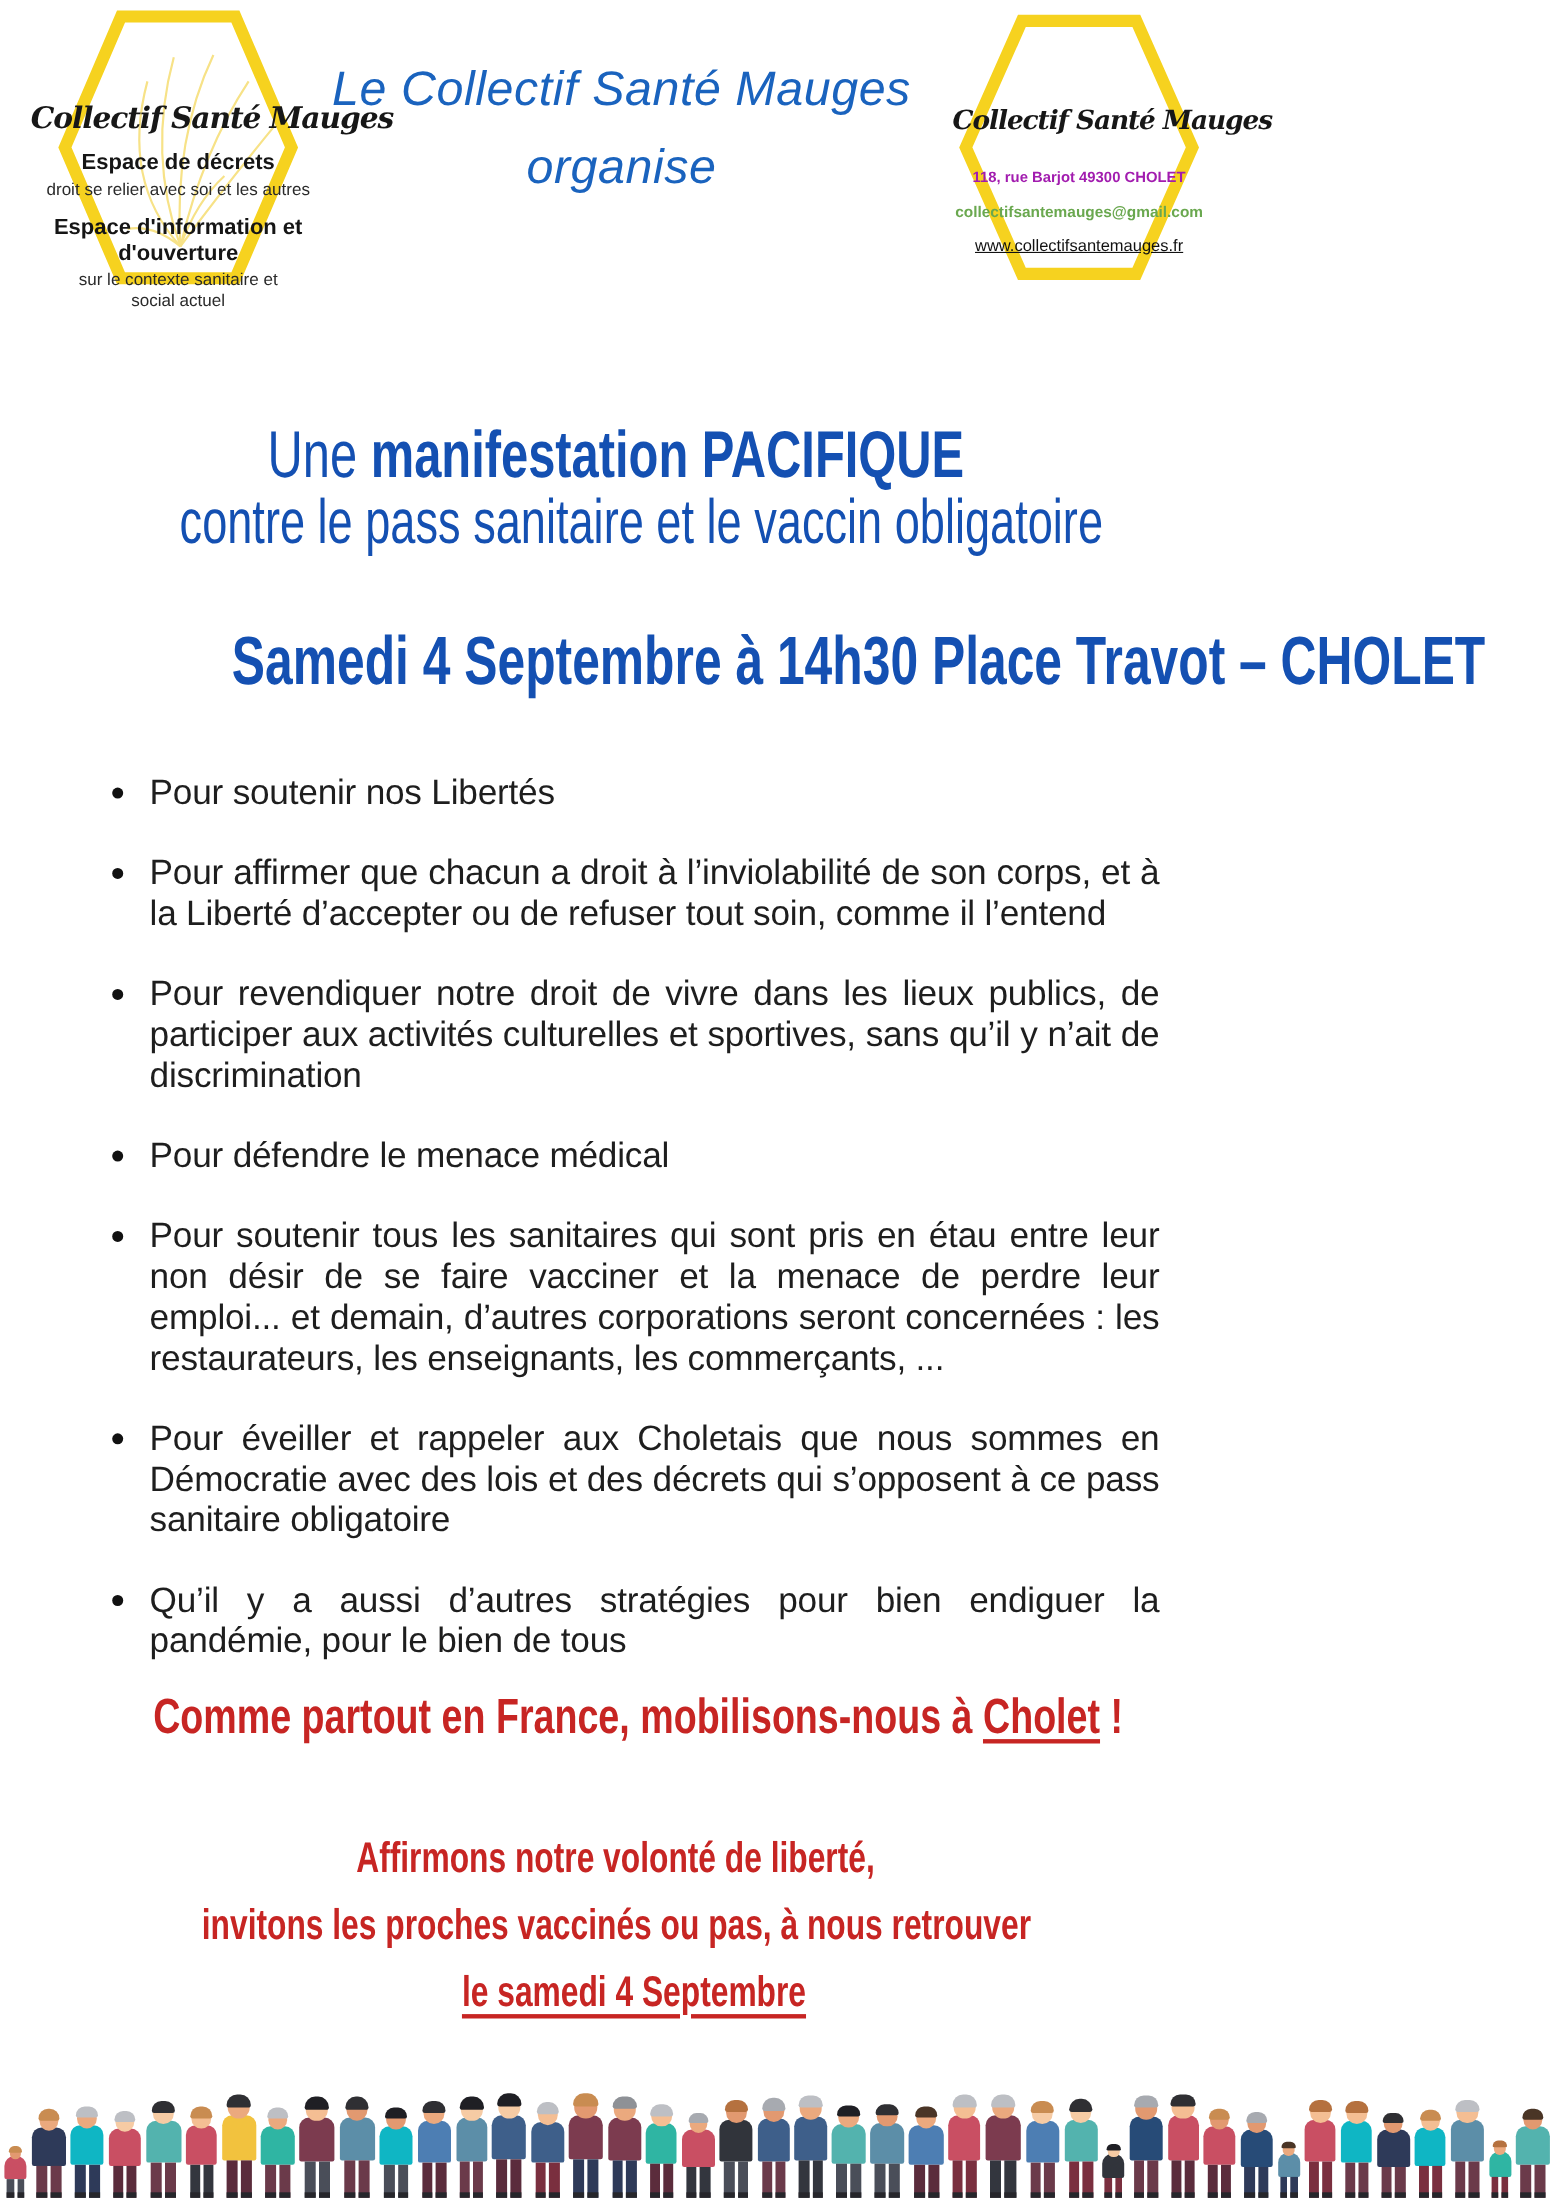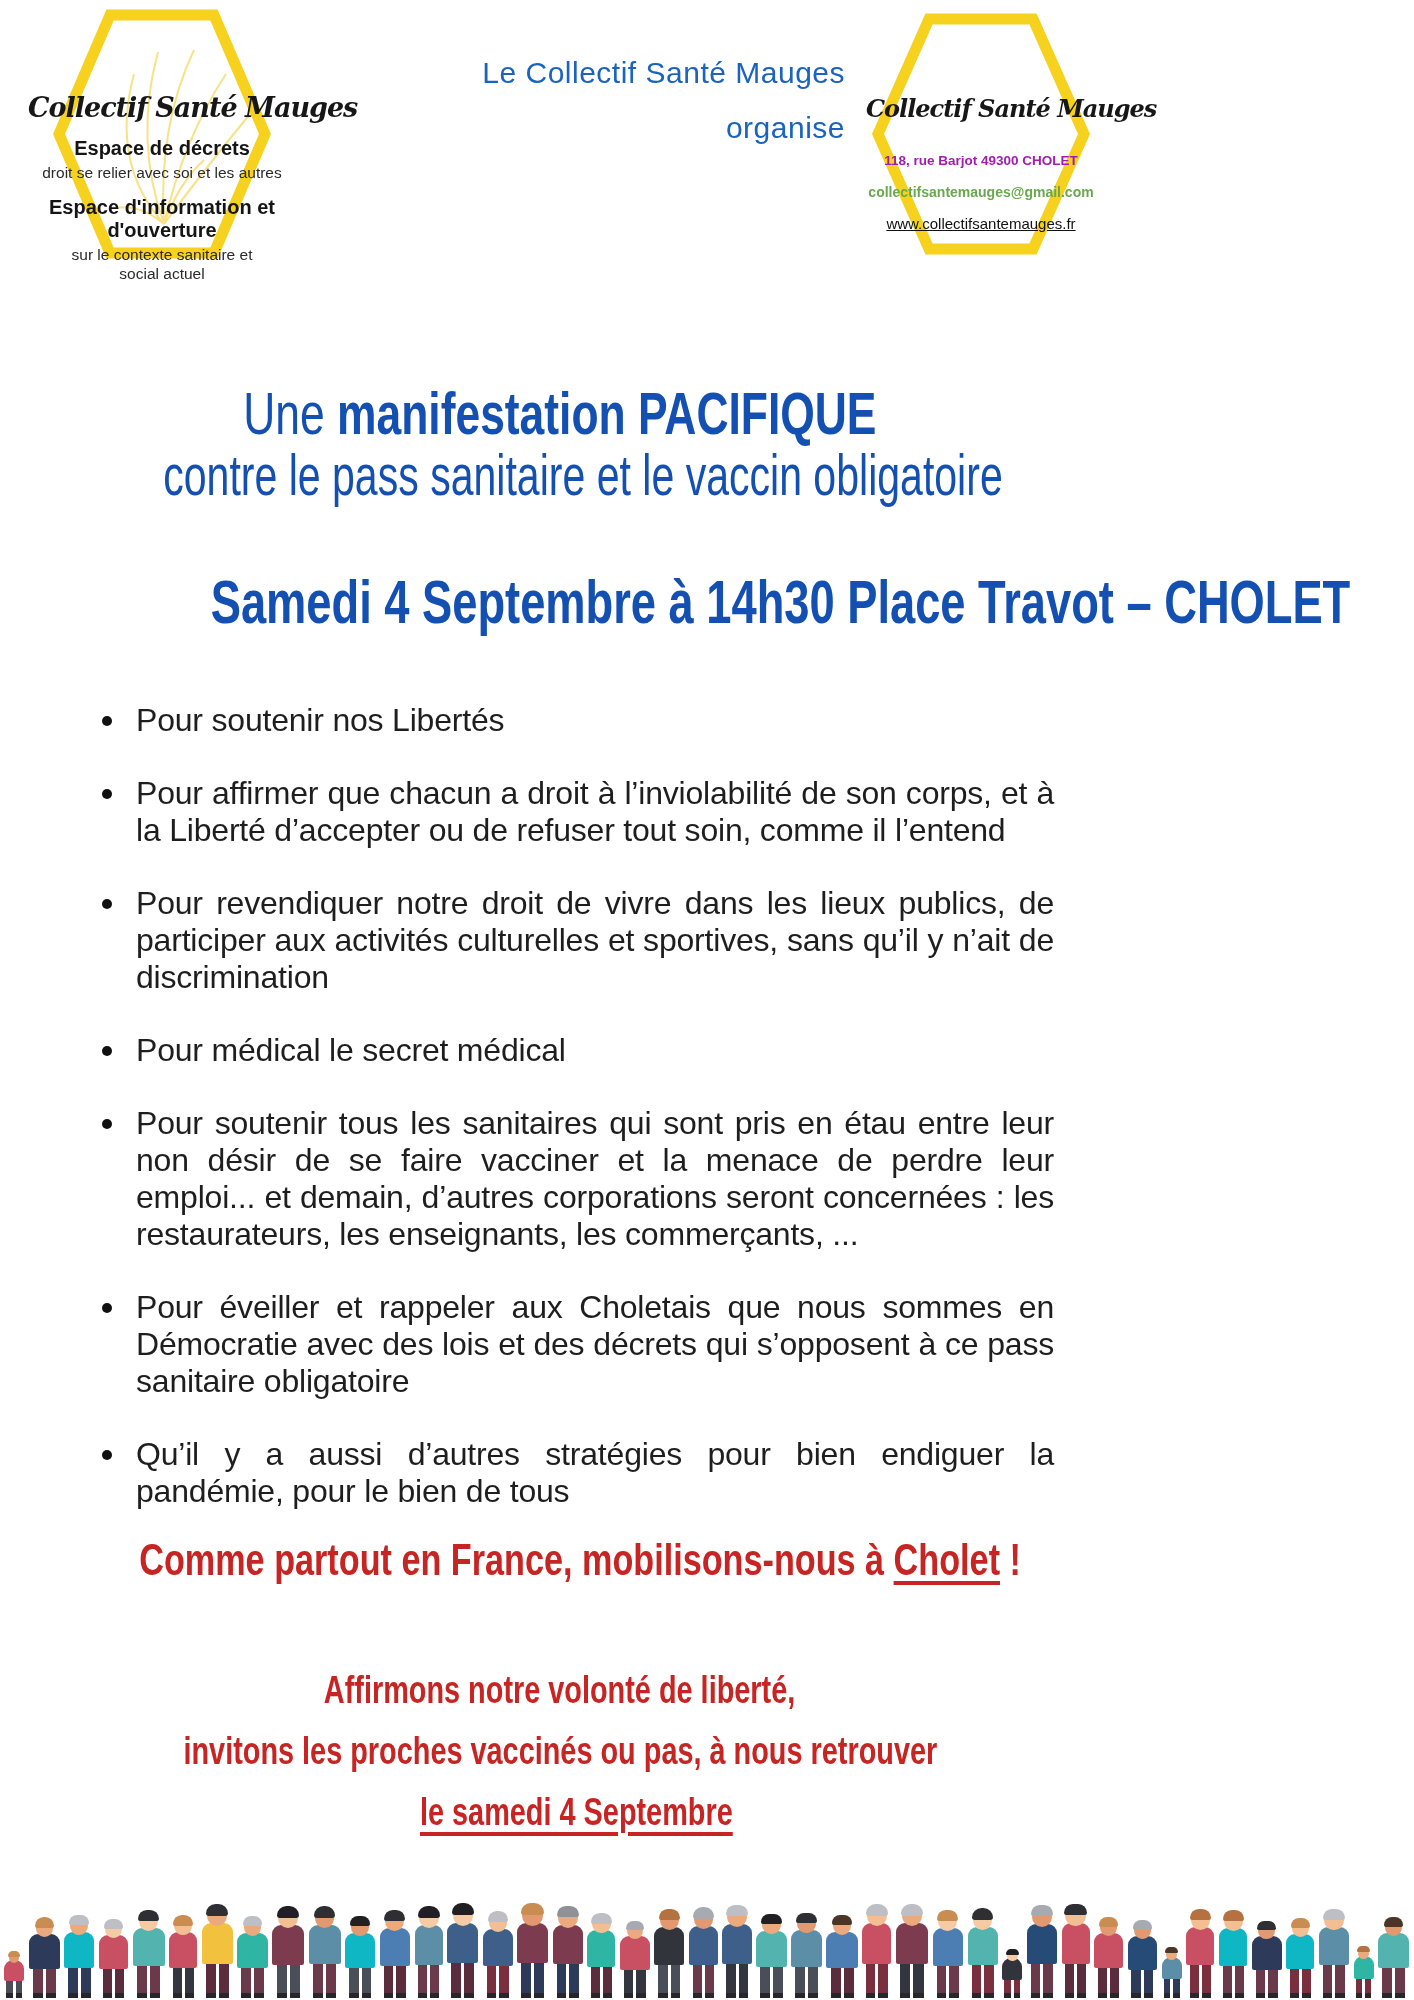--- a/index.html
+++ b/index.html
@@ -28,21 +28,21 @@
   .brand-script{font-family:"DejaVu Serif",serif;font-style:italic;font-weight:bold;font-size:27px;letter-spacing:-1px;white-space:nowrap;color:#171717;}
   .badge-right .brand-script{font-size:24px;}
   .badge-bold{font-weight:700;font-size:20px;margin-top:14px;line-height:23px;color:#151515;}
   .badge-sub{font-size:15.5px;line-height:19px;margin-top:3px;color:#2a2a2a;white-space:nowrap;}
   .badge-sub.wrap{white-space:normal;width:210px;margin-left:auto;margin-right:auto;}
   .badge-address{font-weight:700;font-size:13.5px;margin-top:30px;color:#a21caf;}
   .badge-email{font-size:14px;margin-top:16px;color:var(--email-green);font-weight:600;}
   .badge-site{font-size:15px;margin-top:15px;color:#111;font-weight:400;text-decoration:underline;}
 
   
-  .header-center{position:absolute;left:285px;top:56px;width:560px;text-align:right;color:var(--header-blue);font-size:30px;font-weight:500;letter-spacing:.5px;}
+  .header-center{position:absolute;left:285px;top:56px;width:560px;text-align:center;color:var(--header-blue);font-size:44px;font-weight:500;letter-spacing:.5px;font-style:italic;}
   .header-center .l2{margin-top:21px;}
 
   
   .cond{display:inline-block;white-space:nowrap;transform-origin:center;}
 
   
   .title-block{position:absolute;left:0;top:383px;width:1120px;text-align:center;color:var(--title-blue);}
   .title-l1{font-size:60px;line-height:62px;font-weight:500;}
   .title-l1 .cond{transform:scaleX(.74);}
   .title-l1 b{font-weight:800;}
@@ -134,21 +134,21 @@
 
   <div class="date-line">
     <span class="cond">Samedi 4 Septembre à 14h30 Place Travot – CHOLET</span>
   </div>
 
   <div class="bullets">
     <ul>
       <li>Pour soutenir nos Libertés</li>
       <li>Pour affirmer que chacun a droit à l’inviolabilité de son corps, et à la Liberté d’accepter ou de refuser tout soin, comme il l’entend</li>
       <li>Pour revendiquer notre droit de vivre dans les lieux publics, de participer aux activités culturelles et sportives, sans qu’il y n’ait de discrimination</li>
-      <li>Pour médical le secret médical</li>
+      <li>Pour défendre le menace médical</li>
       <li>Pour soutenir tous les sanitaires qui sont pris en étau entre leur non désir de se faire vacciner et la menace de perdre leur emploi... et demain, d’autres corporations seront concernées : les restaurateurs, les enseignants, les commerçants, ...</li>
       <li>Pour éveiller et rappeler aux Choletais que nous sommes en Démocratie avec des lois et des décrets qui s’opposent à ce pass sanitaire obligatoire</li>
       <li>Qu’il y a aussi d’autres stratégies pour bien endiguer la pandémie, pour le bien de tous</li>
     </ul>
   </div>
 
   <div class="red-heading">
     <span class="cond">
       <span>Comme partout en France, mobilisons-nous à </span><u>Cholet</u><span> !</span>
     </span>

